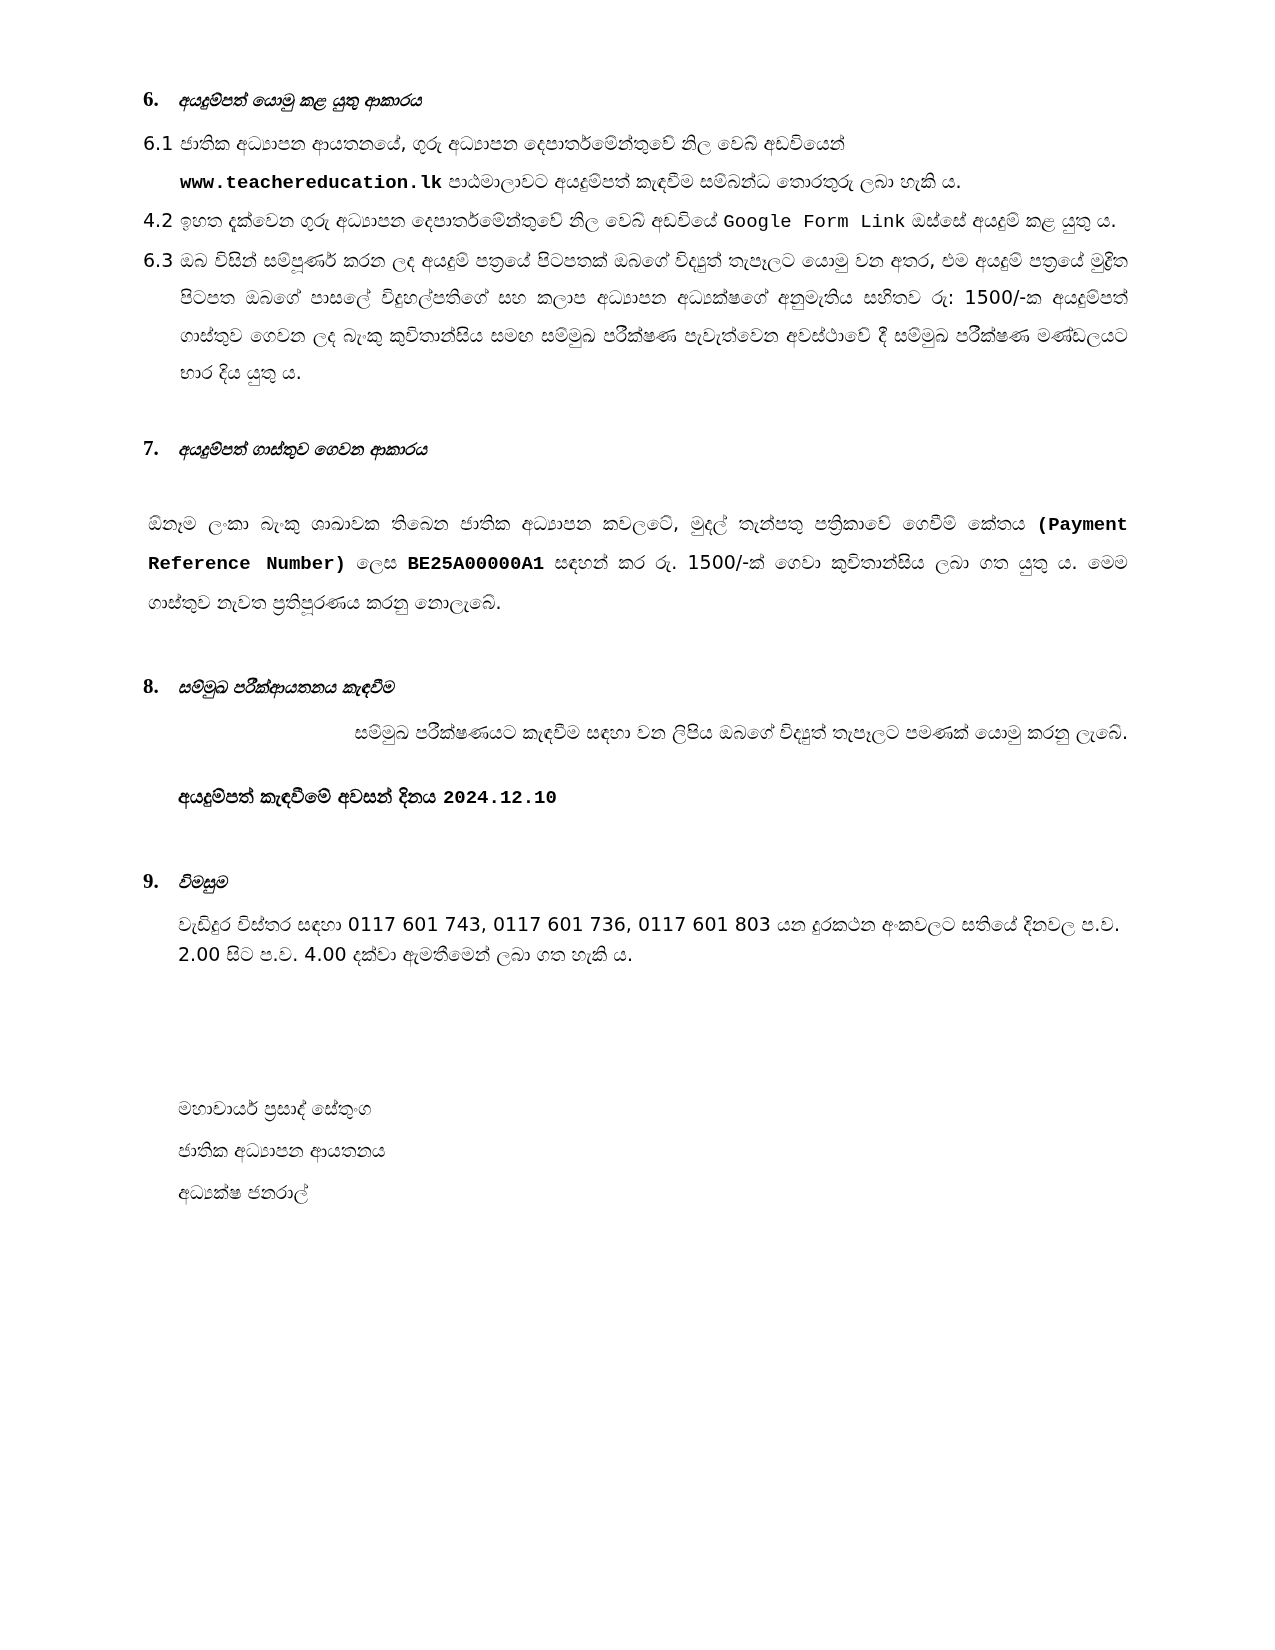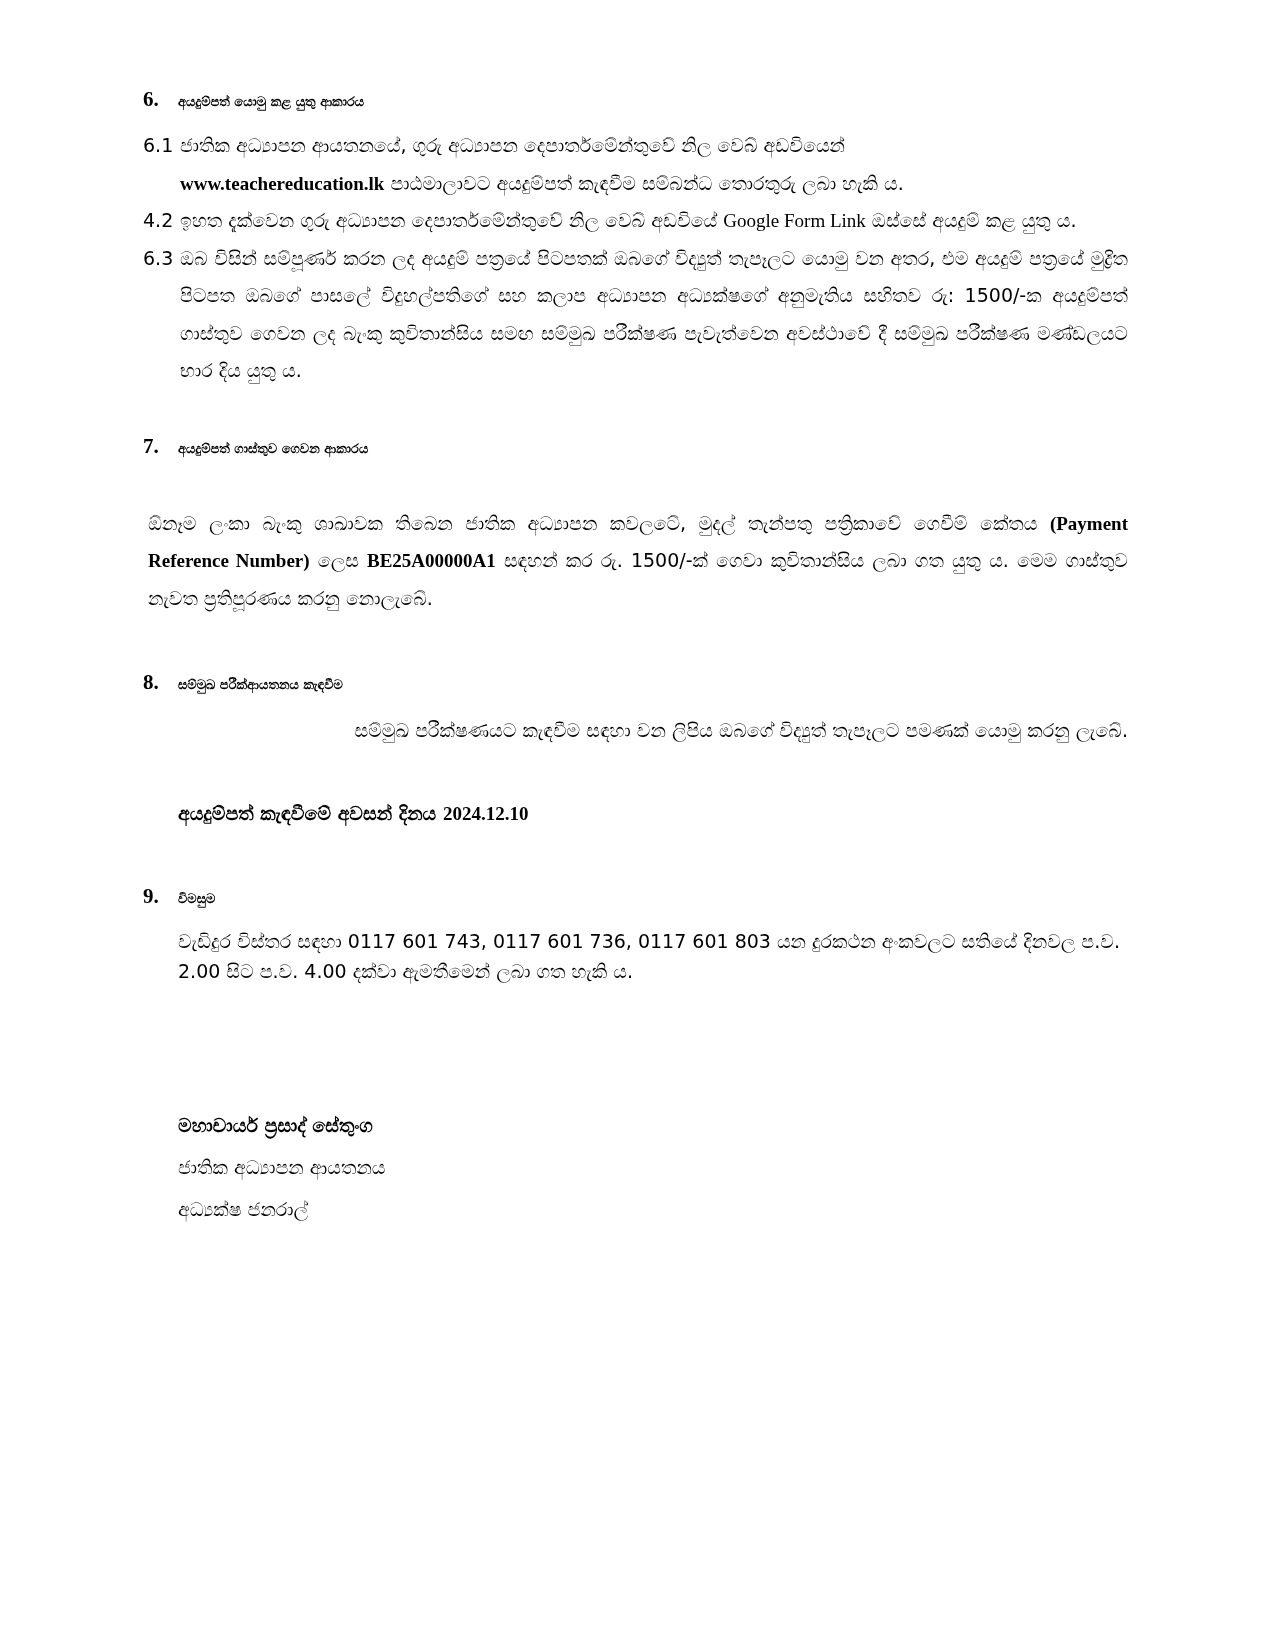--- a/index.html
+++ b/index.html
@@ -8,35 +8,35 @@
     width:1275px;height:1650px;
     background:#ffffff;
     box-sizing:border-box;
     padding:84px 147px 0 143px;
     color:#000;
     font-family:"DejaVu Sans",sans-serif;
     font-size:19px;
   }
   .sec-head{display:flex;align-items:baseline;line-height:30px;font-weight:bold;}
   .sec-num{width:35px;flex:none;font-family:"Liberation Serif",serif;font-size:21px;}
-  .sec-title{font-size:13px;}
+  .sec-title{font-size:17px;font-style:italic;}
   .mb10{margin-bottom:10px;}
   .item{display:flex;line-height:37.5px;}
   .item-num{width:37px;flex:none;}
   .item-body{flex:1;text-align:justify;}
-  .latin-serif{font-family:Liberation Serif, serif;}
+  .latin-serif{font-family:Liberation Mono, monospace;}
   .bold{font-weight:bold;}
   .p7{margin:41px 0 0 5px;line-height:37.5px;text-align:justify;}
   .sec8{margin-top:50px;}
   .p8{margin:12px 0 0 20px;line-height:37.5px;text-align:right;}
-  .closing{margin:45px 0 0 35px;line-height:37.5px;font-weight:bold;}
+  .closing{margin:26px 0 0 35px;line-height:37.5px;font-weight:bold;}
   .sec9{margin-top:49px;}
   .p9{margin:12px 0 0 35px;line-height:30px;}
   .signature{margin:118px 0 0 35px;line-height:42px;}
-  .sig-name{font-weight:bold;}
+  .sig-name{font-weight:normal;}
 </style>
 </head>
 <body>
 
 <div class="page">
 
   <div>
     <div class="sec-head mb10">
       <span class="sec-num">6.</span>
       <span class="sec-title">අයදුම්පත් යොමු කළ යුතු ආකාරය</span>

